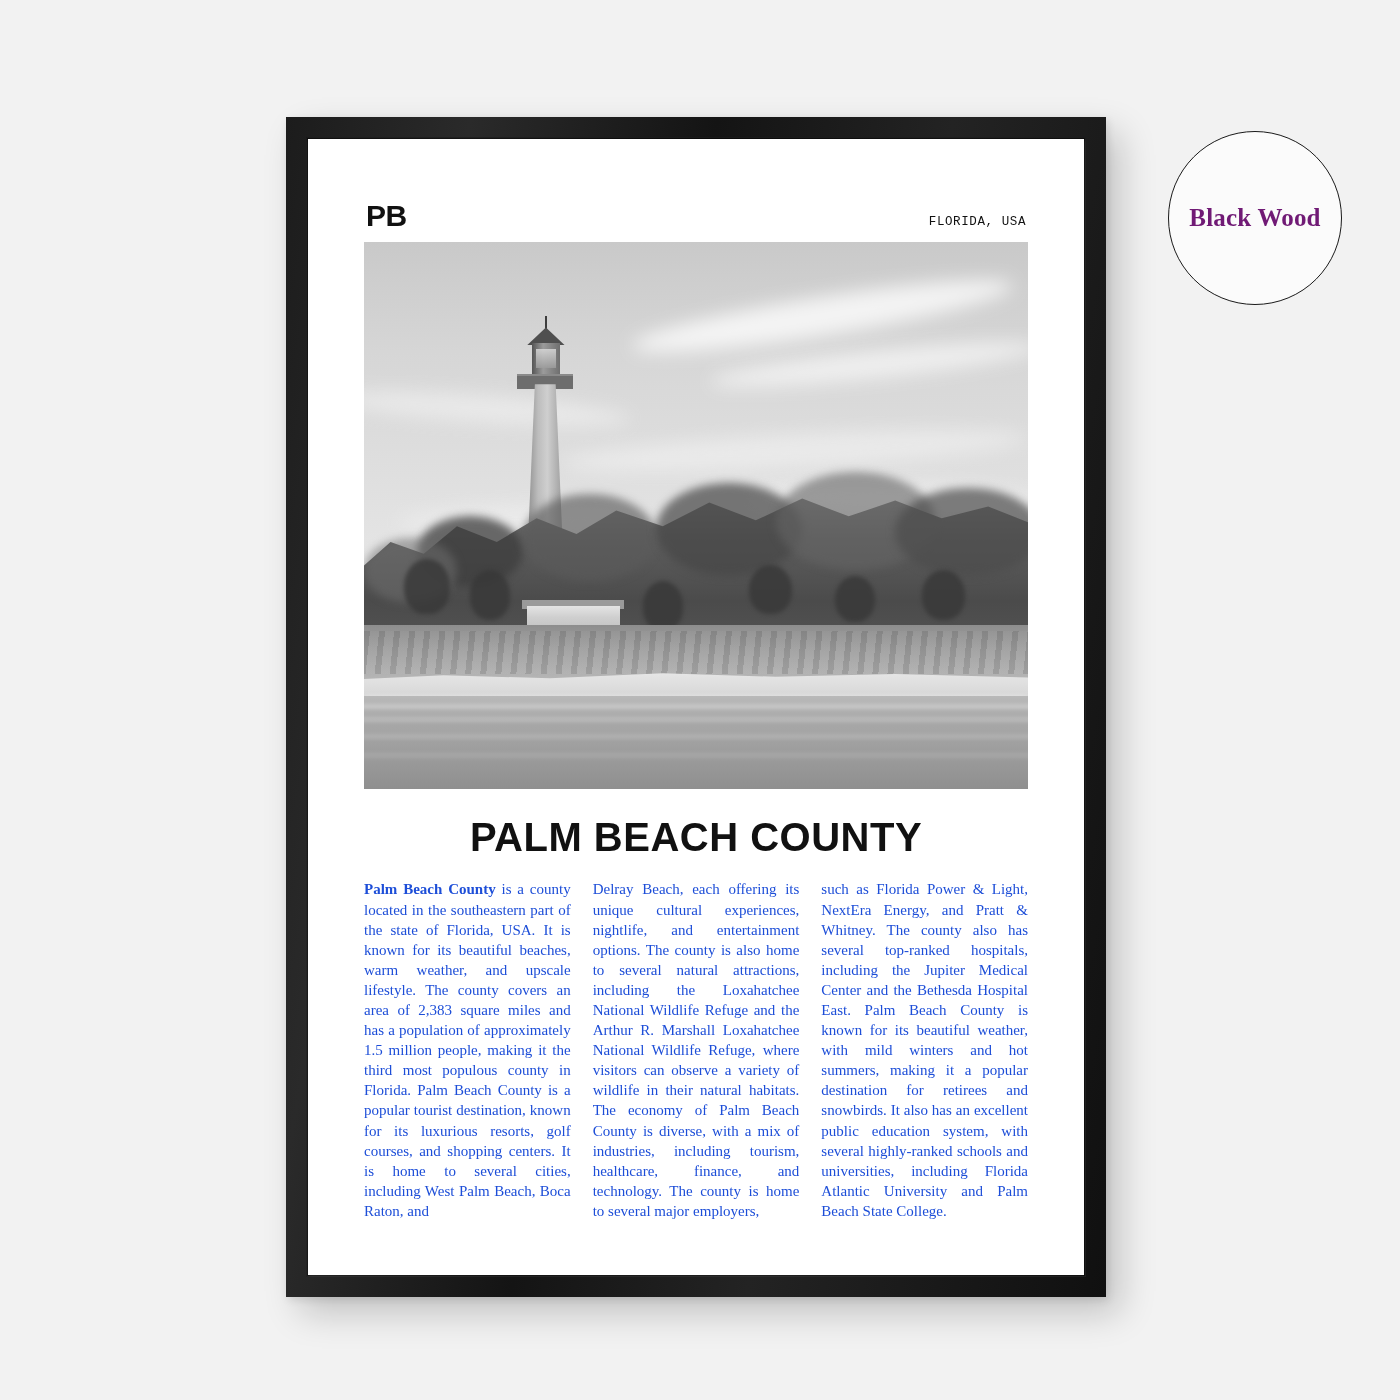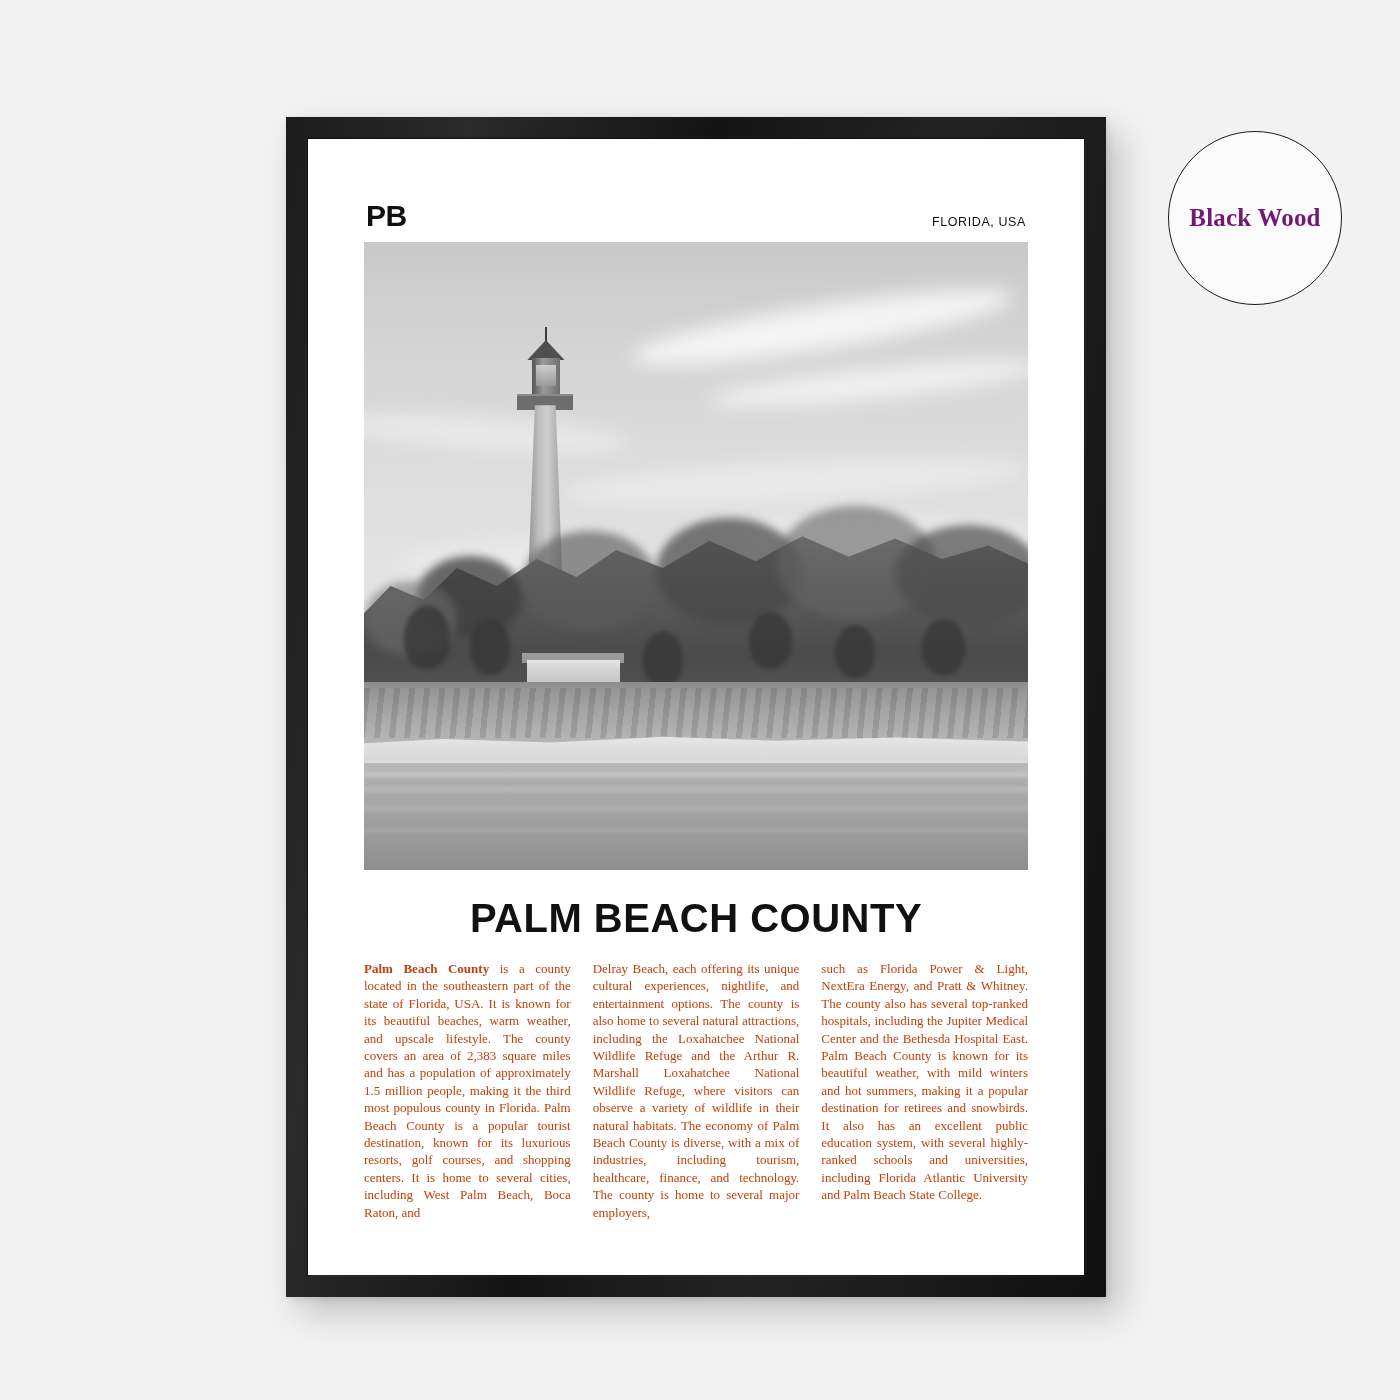--- a/index.html
+++ b/index.html
@@ -85,21 +85,21 @@
   }
   .poster-mono {
     font-family: "Liberation Sans", sans-serif;
     font-weight: bold;
     font-size: 30px;
     letter-spacing: -0.5px;
     color: #111;
     line-height: 1;
   }
   .poster-region {
-    font-family: Liberation Sans, sans-serif;
+    font-family: Liberation Mono, monospace;
     font-size: 12.5px;
     letter-spacing: 0.6px;
     color: #111;
     line-height: 1;
     padding-bottom: 3px;
   }
 
   
   .photo {
     position: relative;
@@ -306,23 +306,23 @@
 
   
   .columns {
     display: flex;
     gap: 22px;
     flex: 1;
   }
   .col {
     flex: 1;
     font-family: "Liberation Serif", serif;
-    font-size: 13px;
+    font-size: 15px;
     line-height: 1.34;
-    color: #c2410c;
+    color: #1d4ed8;
     text-align: justify;
     text-justify: inter-word;
     hyphens: auto;
   }
   .col b { font-weight: bold; }
 </style>
 </head>
 <body>
 
 <div class="frame-shadow"></div>

